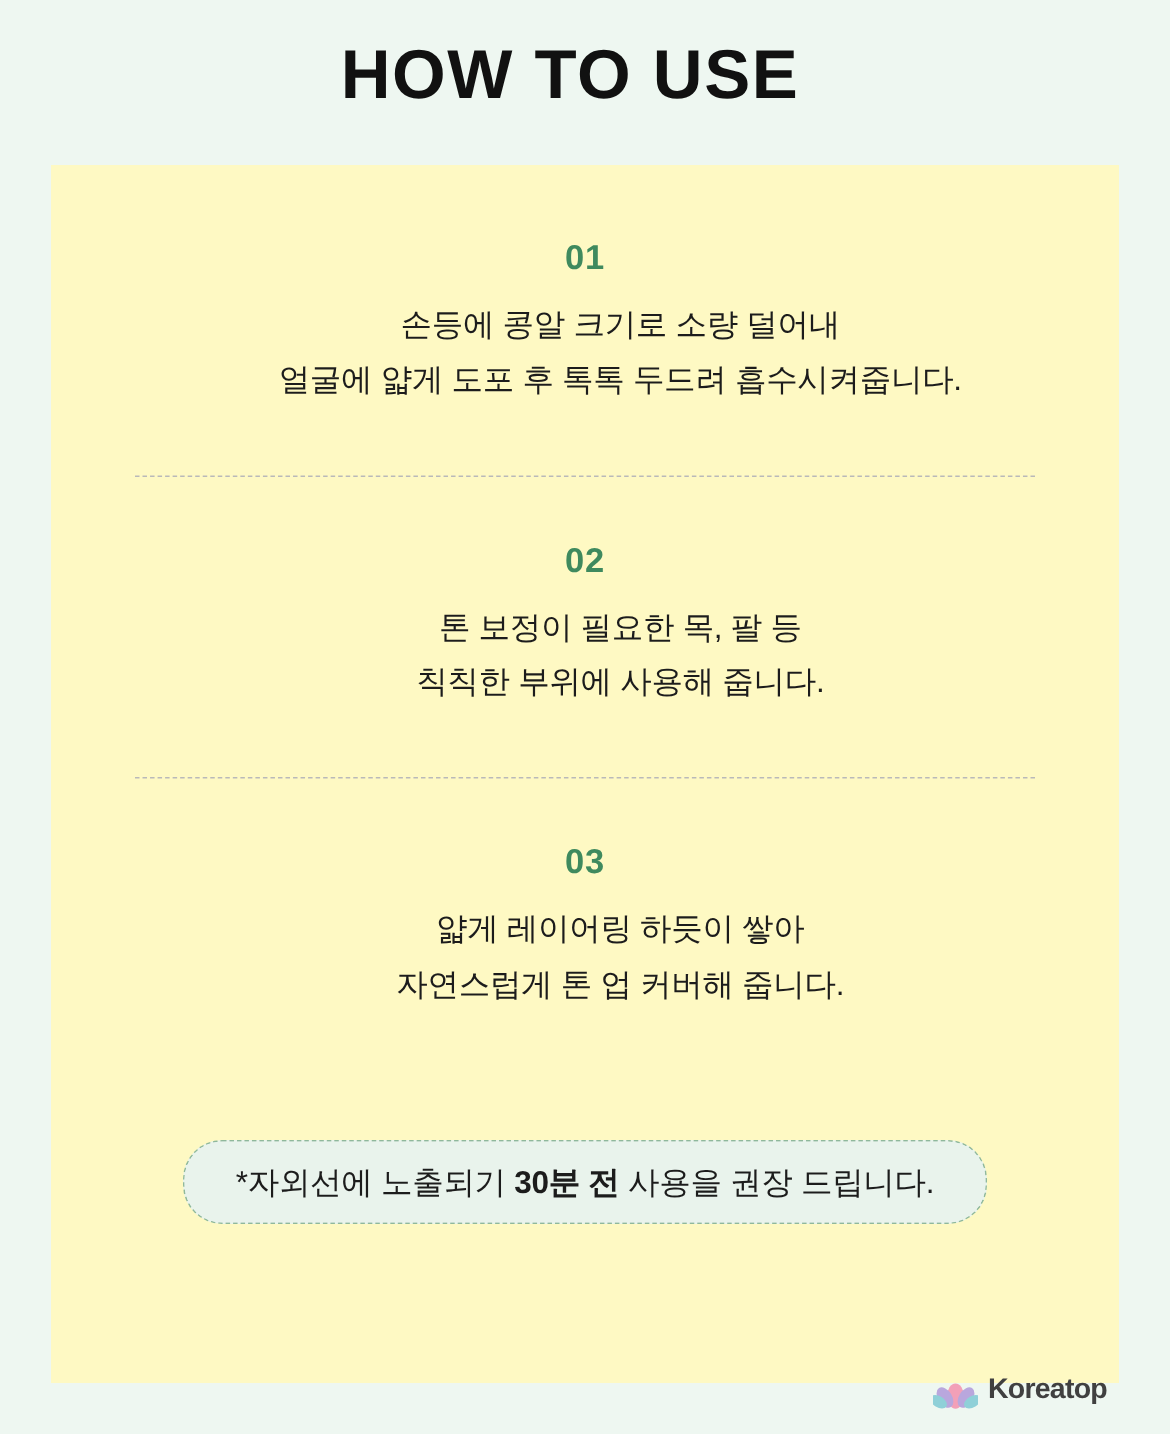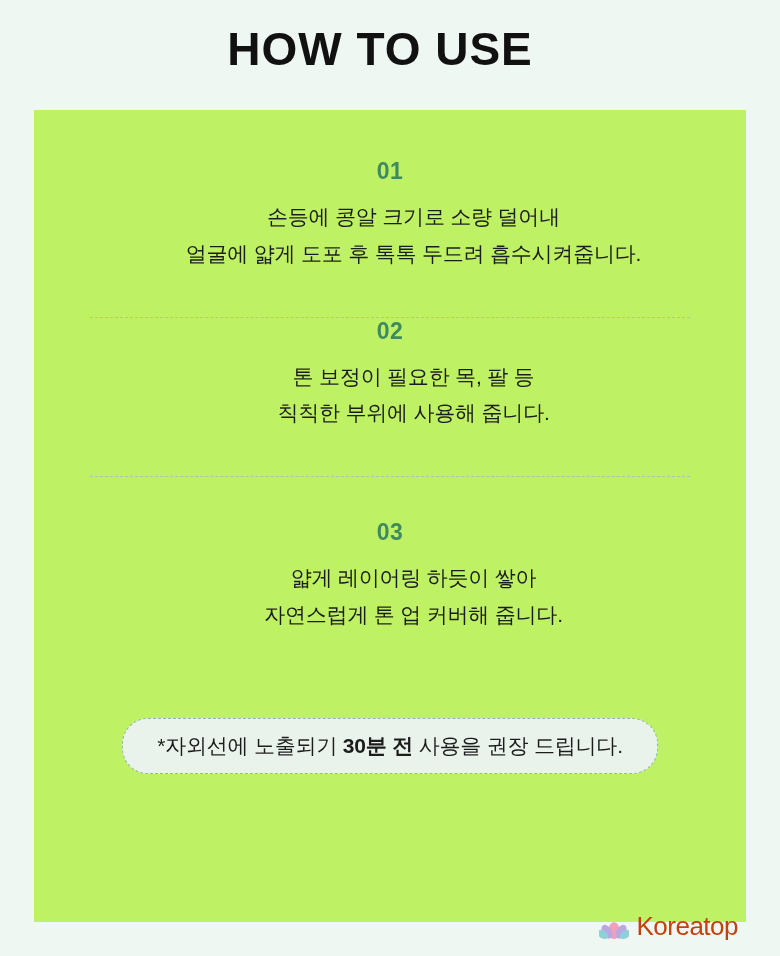--- a/index.html
+++ b/index.html
@@ -28,21 +28,21 @@
     color: #111111;
     padding-top: 22px;
     line-height: 1.2;
   }
   .card {
     position: absolute;
     left: 34px;
     top: 110px;
     width: 712px;
     height: 812px;
-    background: #bef264;
+    background: #fef9c3;
     box-sizing: border-box;
   }
   .step {
     text-align: center;
   }
   .step-num {
     color: #3f8a5e;
     font-size: 23px;
     font-weight: bold;
     letter-spacing: 0.5px;
@@ -56,21 +56,21 @@
     line-height: 1.75;
     letter-spacing: -0.2px;
     padding-left: 47px;
   }
   .divider {
     width: 600px;
     margin: 0 auto;
     border-top: 1px dashed #b9b9b9;
   }
   .s1 { margin-top: 48px; }
-  .s2 { }
+  .s2 { margin-top: 42px; }
   .s3 { margin-top: 42px; }
   .d1 { margin-top: 44px; }
   .d2 { margin-top: 44px; }
   .note-wrap {
     margin-top: 84px;
     display: flex;
     justify-content: center;
   }
   .note {
     border: 1px dashed #8fb89c;
@@ -87,23 +87,23 @@
   }
   .brand {
     position: absolute;
     right: 22px;
     bottom: 14px;
     display: flex;
     align-items: center;
     gap: 7px;
   }
   .brand-name {
-    font-size: 26px;
-    font-weight: normal;
-    color: #c2410c;
+    font-size: 19px;
+    font-weight: bold;
+    color: #404040;
     letter-spacing: -0.5px;
   }
   .lotus {
     width: 30px;
     height: 30px;
     display: block;
   }
 </style>
 </head>
 <body>

